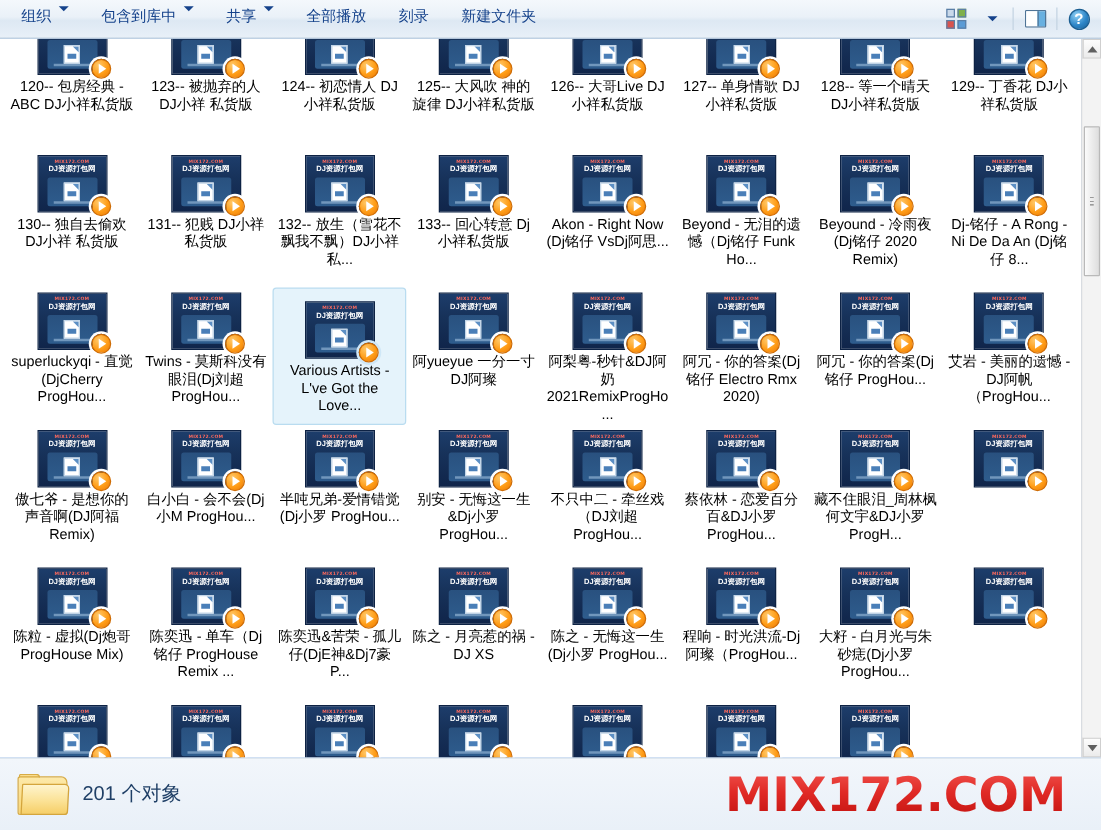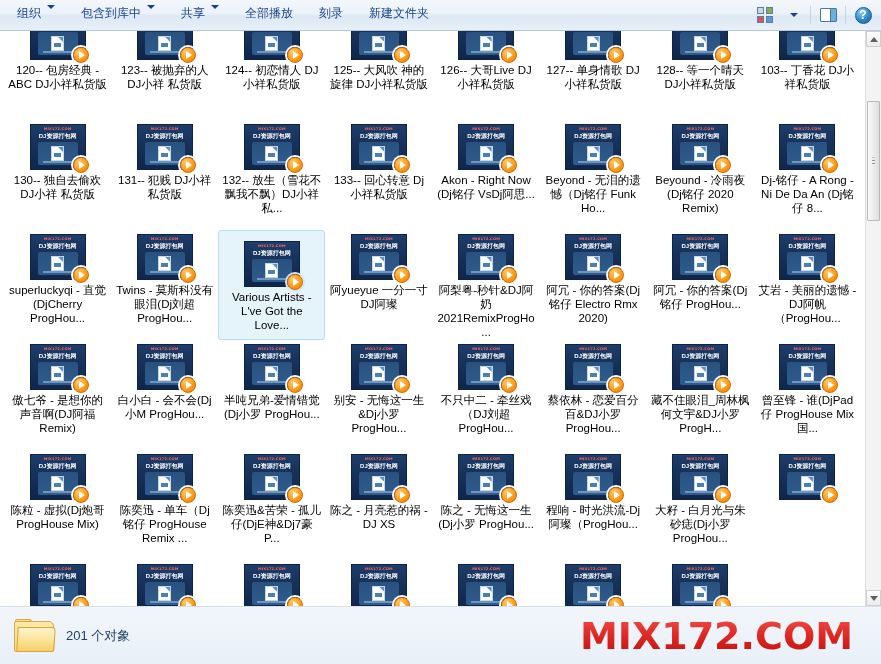--- a/index.html
+++ b/index.html
@@ -318,21 +318,21 @@
   }
   .folder-ico .front {
     position: absolute; left: 3px; top: 8px;
     width: 38px; height: 25px;
     background: linear-gradient(to bottom, #fef4cd 0%, #fbe296 55%, #f6cf68 100%);
     border: 1px solid #d4a53c;
     border-radius: 1px 4px 3px 1px;
     transform: skewX(-3deg);
   }
   .status-text {
-    font-size: 13px;
+    font-size: 16px;
     color: #1f3f66;
   }
   .watermark {
     position: absolute;
     right: 28px;
     top: 50%;
     transform: translateY(-50%);
     font-size: 38px;
     font-weight: bold;
     letter-spacing: 0px;
@@ -472,21 +472,21 @@
             <div class="tile-label">128-- 等一个晴天 DJ小祥私货版</div>
           </div>
           <div class="tile">
             <div class="thumb">
               <div class="thumb-screen">
                 <span class="doc-ico"></span>
               </div>
               <span class="thumb-bar"></span>
               <span class="play-badge"></span>
             </div>
-            <div class="tile-label">103-- 丁香花 DJ小祥私货版</div>
+            <div class="tile-label">129-- 丁香花 DJ小祥私货版</div>
           </div>
           <div class="tile">
             <div class="thumb">
               <div class="thumb-site">MIX172.COM</div>
               <div class="thumb-brand">DJ资源打包网</div>
               <div class="thumb-screen">
                 <span class="doc-ico"></span>
               </div>
               <span class="thumb-bar"></span>
               <span class="play-badge"></span>
@@ -760,21 +760,20 @@
           <div class="tile">
             <div class="thumb">
               <div class="thumb-site">MIX172.COM</div>
               <div class="thumb-brand">DJ资源打包网</div>
               <div class="thumb-screen">
                 <span class="doc-ico"></span>
               </div>
               <span class="thumb-bar"></span>
               <span class="play-badge"></span>
             </div>
-            <div class="tile-label">曾至锋 - 谁(DjPad仔 ProgHouse Mix国...</div>
           </div>
           <div class="tile">
             <div class="thumb">
               <div class="thumb-site">MIX172.COM</div>
               <div class="thumb-brand">DJ资源打包网</div>
               <div class="thumb-screen">
                 <span class="doc-ico"></span>
               </div>
               <span class="thumb-bar"></span>
               <span class="play-badge"></span>

